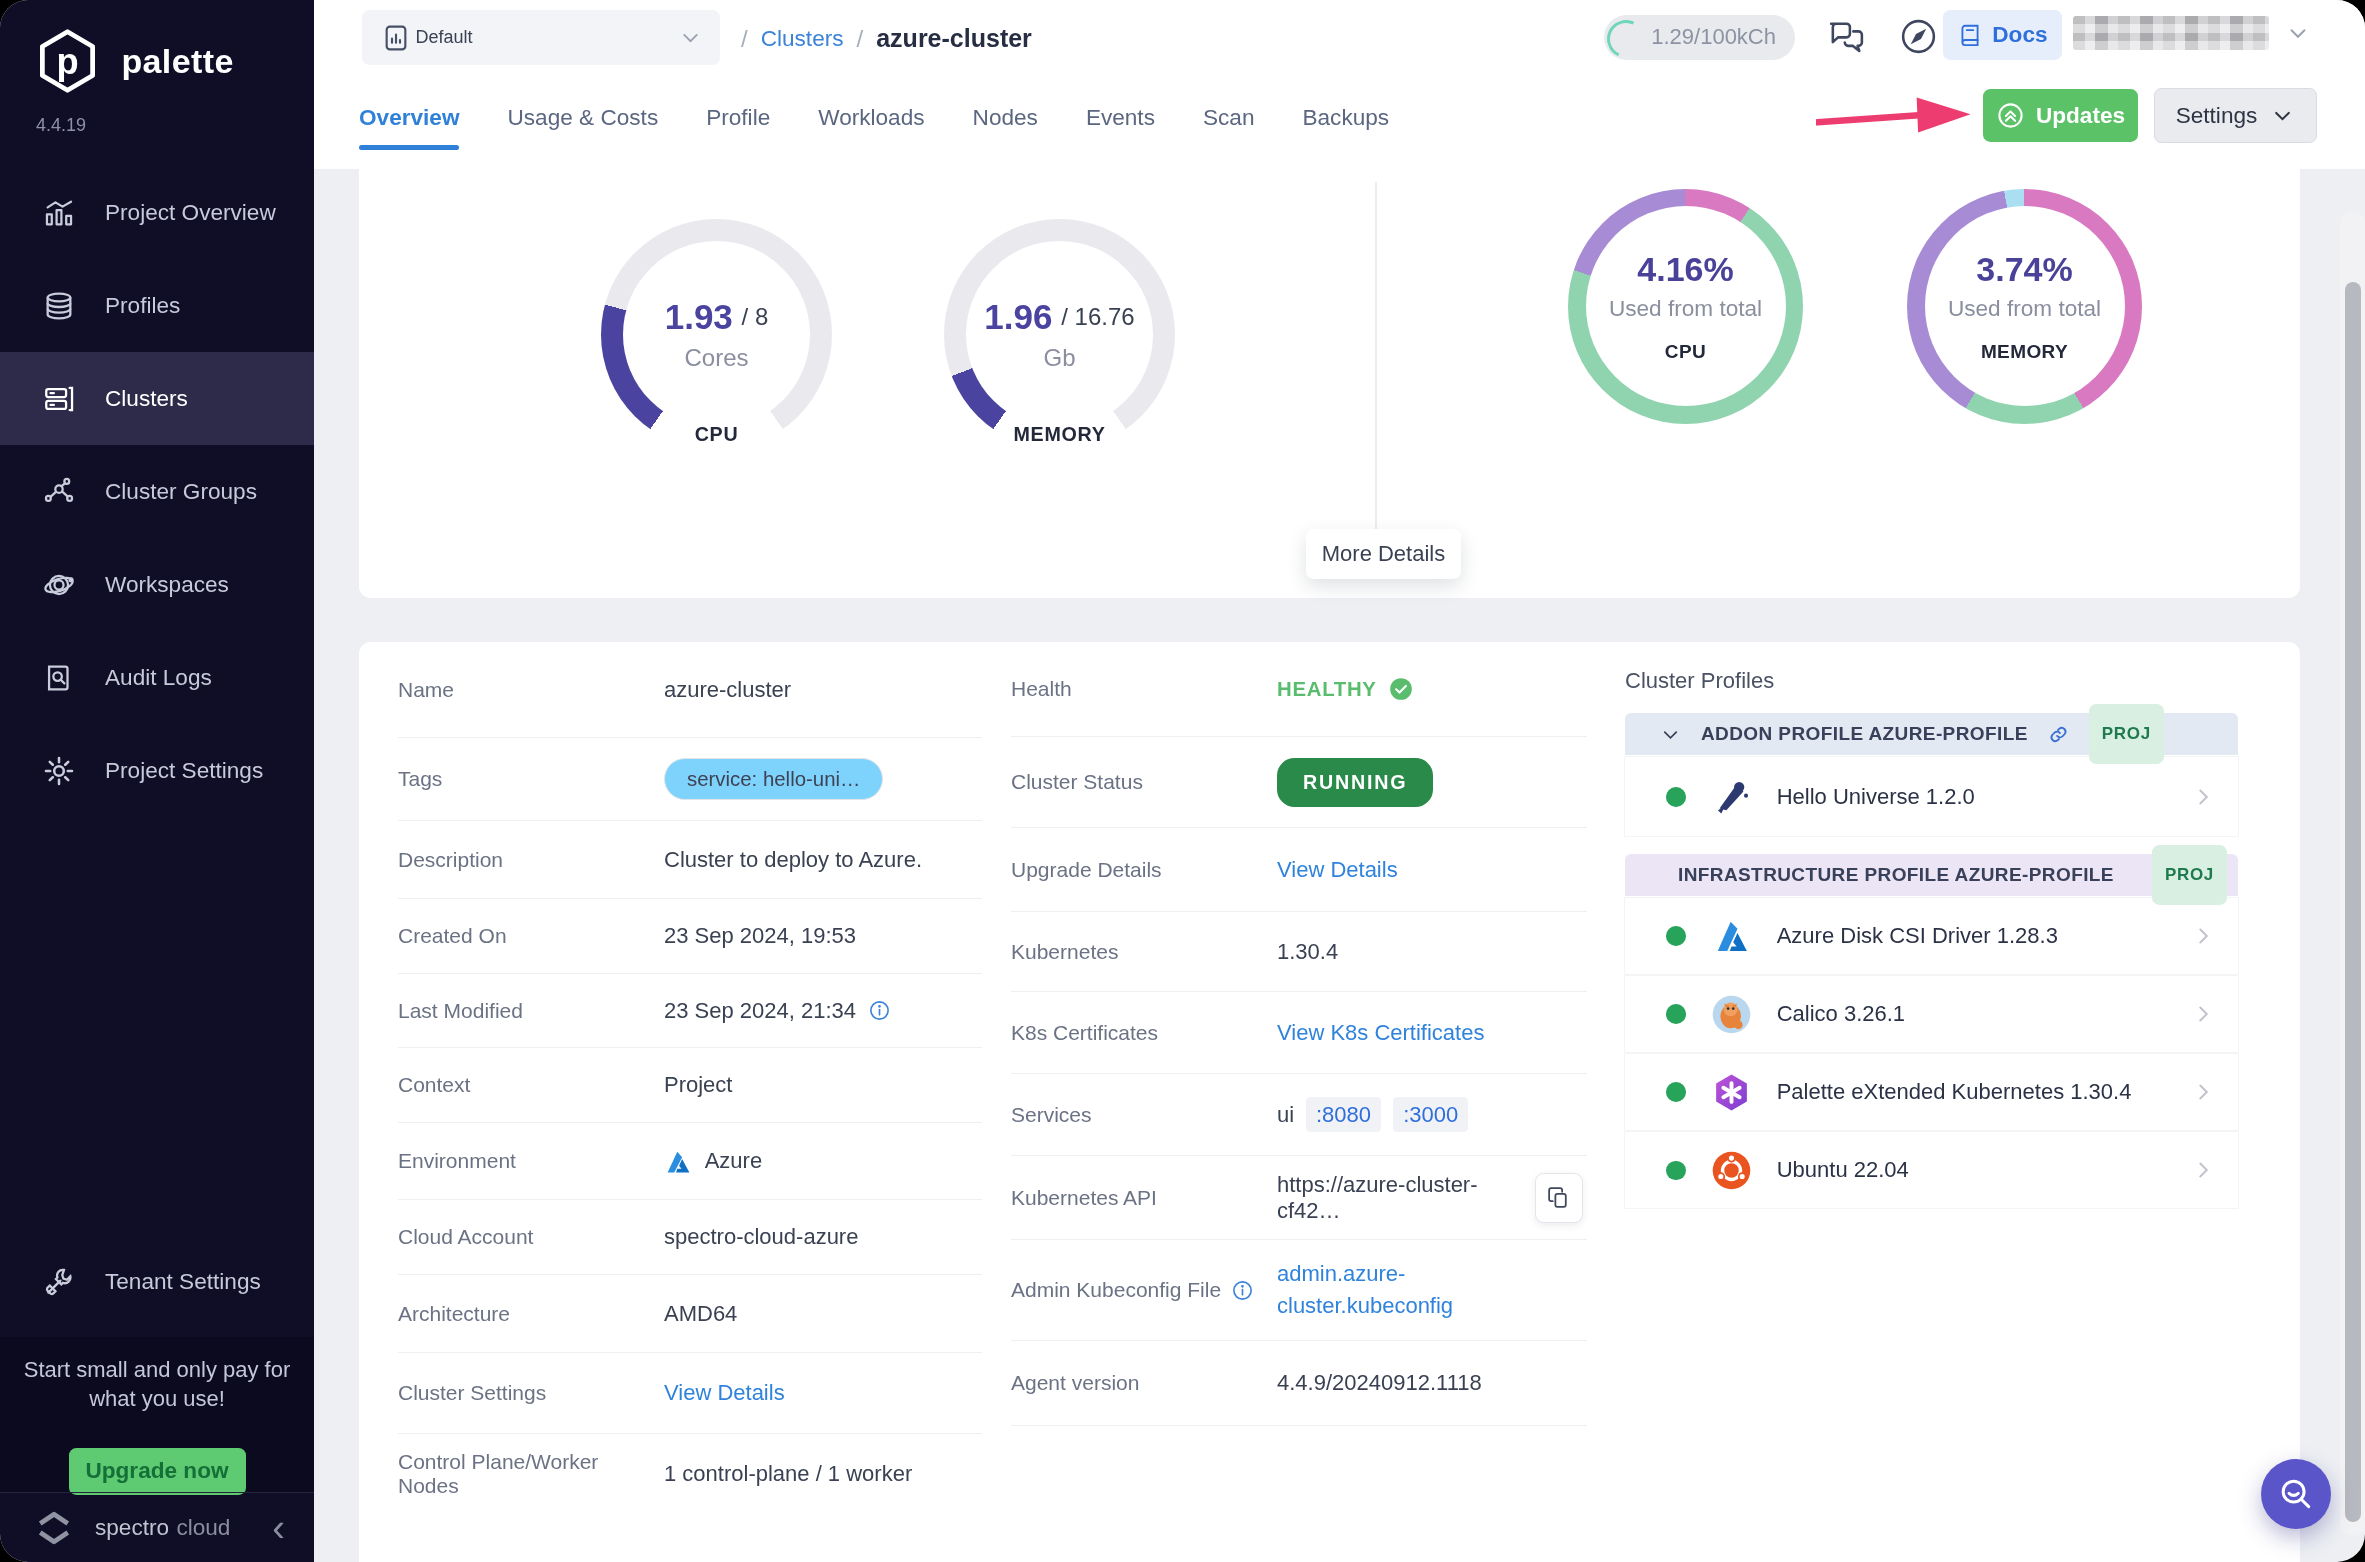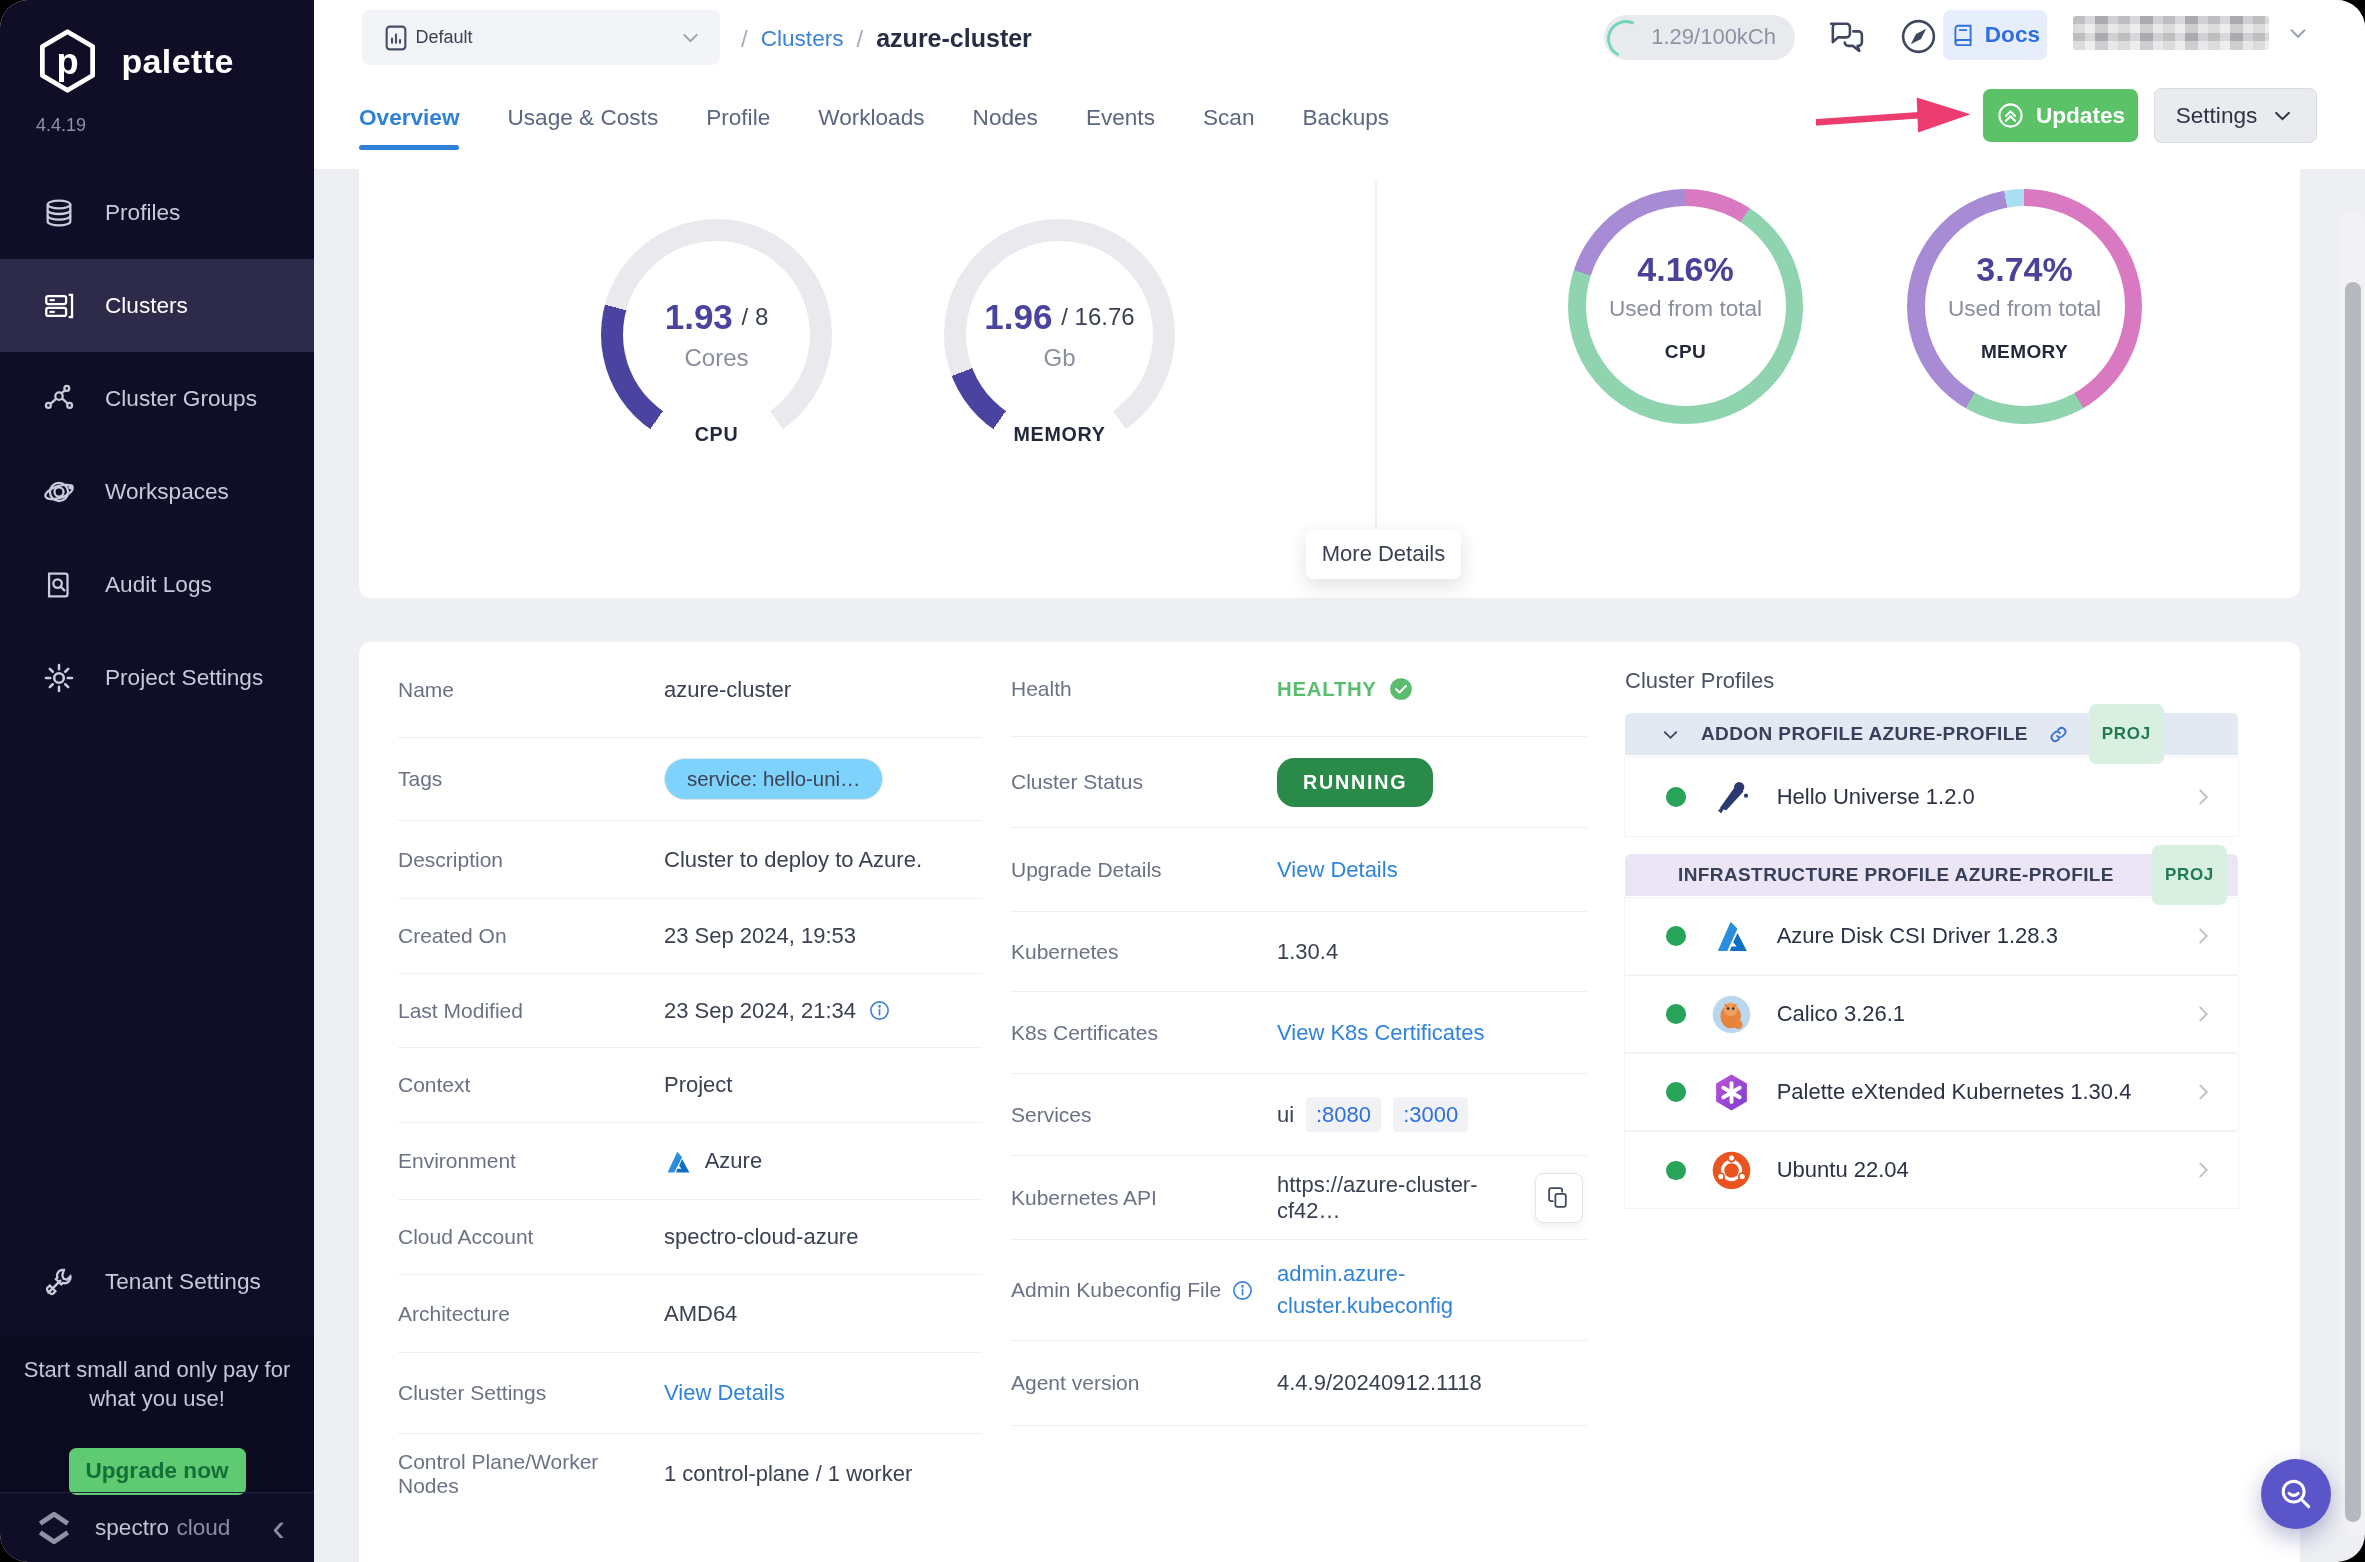--- a/index.html
+++ b/index.html
@@ -35,21 +35,21 @@
 
   .breadcrumb { position:absolute; left:427px; top:13px; height:51px; display:flex; align-items:center; gap:13px; }
   .bc-sep { color:#a6adbd; font-size:24px; }
   .bc-link { color:#3b82d8; font-size:22.6px; cursor:pointer; }
   .bc-cur { color:#272d42; font-size:25px; font-weight:700; }
 
   .usage-pill { position:absolute; left:1290px; top:14.6px; width:191px; height:45px; background:#e8eaee; border-radius:22.6px; display:flex; align-items:center; justify-content:flex-end; padding-right:19px; }
   .usage-pill::before { content:''; position:absolute; left:2.9px; top:5.8px; width:32px; height:32px; border-radius:50%; border:3.6px solid transparent; border-left-color:#6fd6ba; border-top-color:#6fd6ba; transform:rotate(-20deg); }
   .usage-pill span { color:#8d93a3; font-size:22px; }
   .icon-btn { position:absolute; top:16px; width:41px; height:41px; cursor:pointer; }
-  .docs-chip { position:absolute; left:1629px; top:10.2px; width:104px; height:50px; background:#e7eefb; border-radius:7.3px; display:flex; align-items:center; justify-content:center; gap:8.8px; cursor:pointer; }
+  .docs-chip { position:absolute; left:1629px; top:10.2px; width:119px; height:50px; background:#e7eefb; border-radius:7.3px; display:flex; align-items:center; justify-content:center; gap:8.8px; cursor:pointer; }
   .docs-chip span { color:#2f6fdd; font-size:22.6px; font-weight:600; }
   .user-menu { position:absolute; left:1759px; top:16px; display:flex; align-items:center; gap:16px; cursor:pointer; }
   .censored { width:196px; height:34px; background:
       repeating-linear-gradient(90deg,#c9c9cc 0 11.7px,#e4e4e6 11.7px 22px,#b4b4b8 22px 35px,#dcdcdf 35px 45px),
       repeating-linear-gradient(0deg,rgba(255,255,255,.35) 0 8.8px,rgba(0,0,0,.05) 8.8px 17px);
     background-blend-mode:overlay; border-radius:2.9px; }
 
   .tabs { position:absolute; left:45px; top:86px; height:64px; display:flex; gap:48px; }
   .tab { height:100%; display:flex; align-items:center; font-size:22.6px; color:#5b6780; position:relative; cursor:pointer; white-space:nowrap; }
   .tab.active { color:#2f80d9; font-weight:700; }
@@ -131,20 +131,29 @@
       <svg class="logo-mark" viewBox="0 0 24 25" fill="none" stroke="#fff" stroke-width="1.7" stroke-linejoin="round">
         <path d="M12 2 L21 7.3 V17.7 L12 23 L3 17.7 V7.3 Z"></path>
         <text x="12" y="17.3" text-anchor="middle" font-size="13" font-weight="bold" fill="#fff" stroke="none" font-family="Liberation Sans, sans-serif">p</text>
       </svg>
       <span class="brand-text">palette</span>
     </div>
     <div class="version">4.4.19</div>
 
     <nav class="nav">
       <div class="nav-item">
+        <svg class="ic" viewBox="0 0 24 24" fill="none" stroke="#c9ccdb" stroke-width="1.6" stroke-linecap="round" stroke-linejoin="round">
+            <rect x="3.5" y="13" width="3.4" height="7"></rect>
+            <rect x="10.3" y="10" width="3.4" height="10"></rect>
+            <rect x="17.1" y="14" width="3.4" height="6"></rect>
+            <polyline points="4 8 9.5 4.5 14.5 7.5 20.5 4"></polyline>
+          </svg>
+        <span>Project Overview</span>
+      </div>
+      <div class="nav-item">
         <svg class="ic" viewBox="0 0 24 24" fill="none" stroke="#c9ccdb" stroke-width="1.6">
             <ellipse cx="12" cy="6" rx="8" ry="2.7"></ellipse>
             <path d="M4 6v4c0 1.5 3.6 2.7 8 2.7s8-1.2 8-2.7V6"></path>
             <path d="M4 10v4c0 1.5 3.6 2.7 8 2.7s8-1.2 8-2.7v-4"></path>
             <path d="M4 14v4c0 1.5 3.6 2.7 8 2.7s8-1.2 8-2.7v-4"></path>
           </svg>
         <span>Profiles</span>
       </div>
       <div class="nav-item active">
         <svg class="ic" viewBox="0 0 24 24" fill="none" stroke="#ffffff" stroke-width="1.6" stroke-linecap="round">

